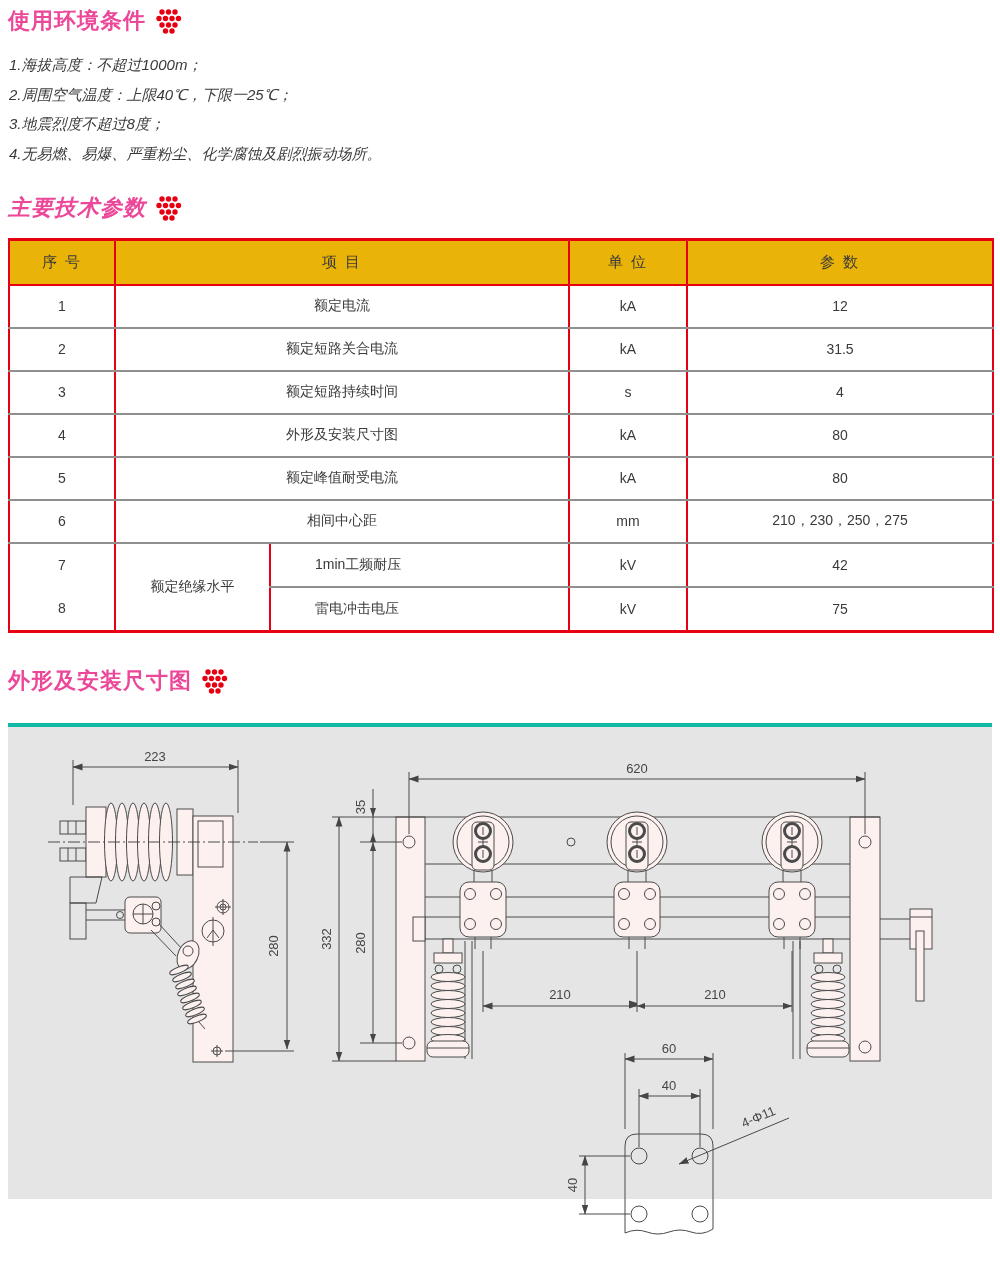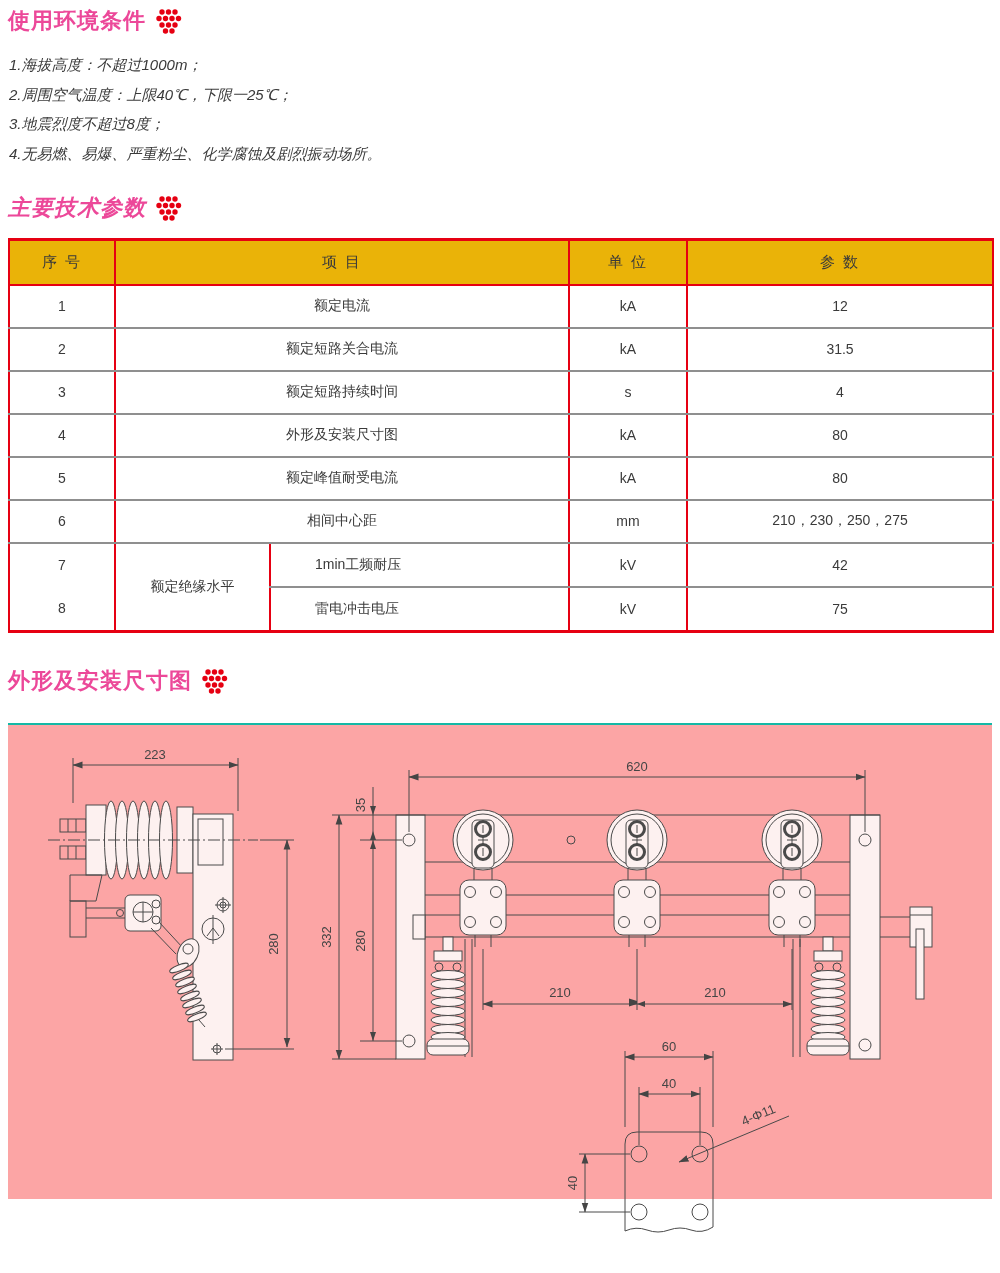--- a/index.html
+++ b/index.html
@@ -23,21 +23,21 @@
   .bl { border-left:2px solid #e60012; }
   .br { border-right:2px solid #e60012; }
   .gs { border-bottom:2px solid #8f8f8f; }
   .rb { border-bottom:3px solid #e60012; }
   .c  { text-align:center; }
   .item { text-align:center; }
   .subitem { text-align:left; padding-left:44px; }
   .no-stack { display:flex; flex-direction:column; height:86px; justify-content:space-around; align-items:center; }
 
   .drawing-panel { position:absolute; left:8px; top:723px; width:984px; height:476px;
-                   background:#fca5a5; border-top:2px solid #14b8a6; }
+                   background:#e5e5e5; border-top:4px solid #14b8a6; }
   .drawing-panel svg { display:block; }
   svg text.dim { font-size:13px; fill:#454545; stroke:none; font-family:"Liberation Sans", sans-serif; }
 </style>
 </head>
 <body>
 
 <div class="section-title title-1">
   <span>使用环境条件</span>
   <svg class="dots-icon" width="32" height="26" viewBox="0 0 32 26">
     <g fill="#e60012">

